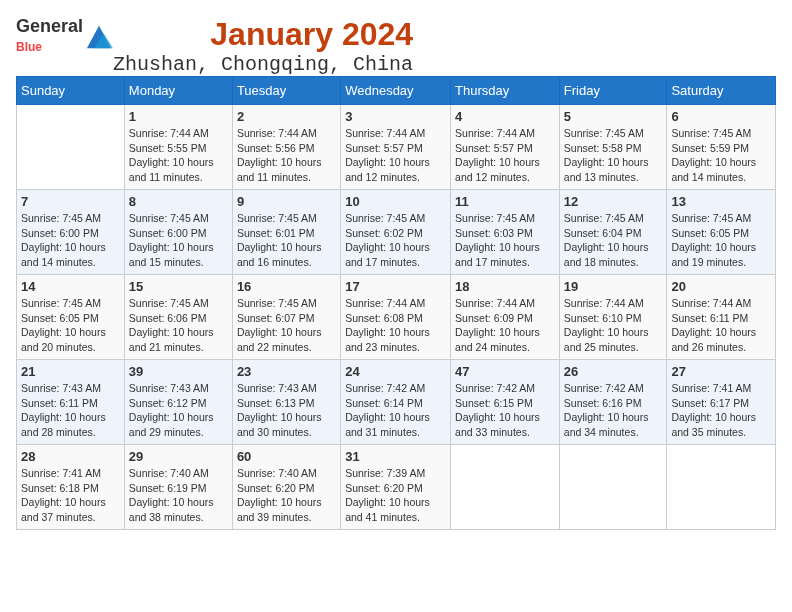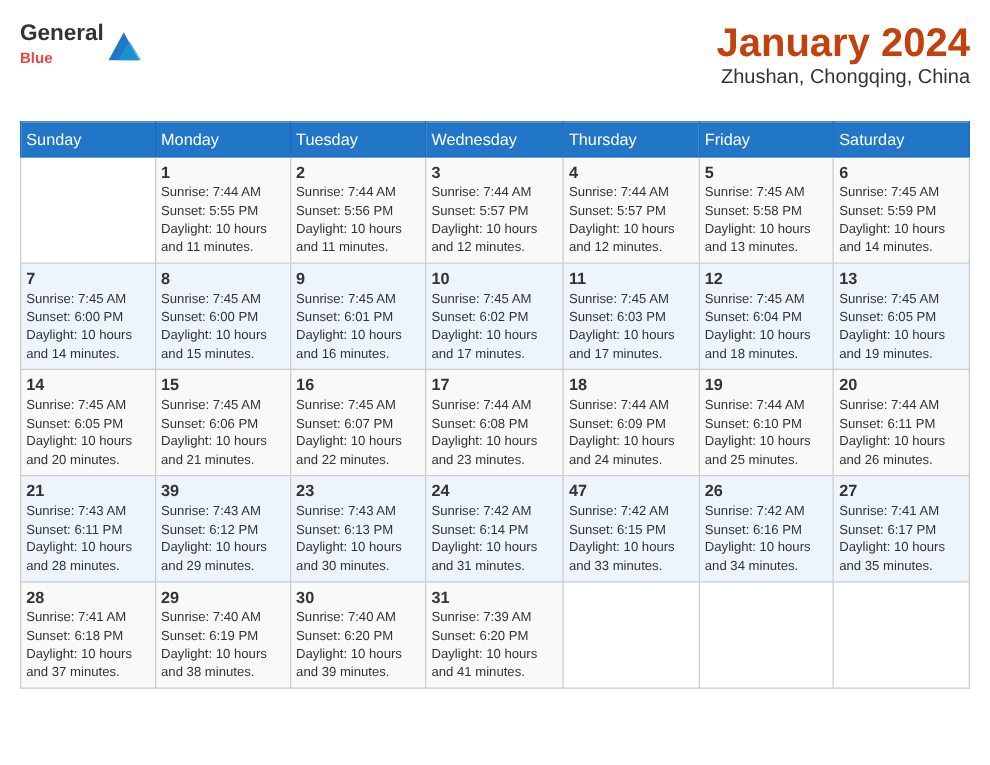--- a/index.html
+++ b/index.html
@@ -5,23 +5,22 @@
     * { box-sizing: border-box; margin: 0; padding: 0; }
     body {
       font-family: Arial, sans-serif;
       background: #fff;
       width: 792px;
       min-height: 612px;
       padding: 16px;
     }
     .header {
       display: flex;
-      justify-content: space-between;
       align-items: flex-start;
-      margin-bottom: 26px;
+      margin-bottom: 0;
     }
     .logo {
       display: flex;
       align-items: center;
     }
     .logo-text-general {
       font-size: 18px;
       font-weight: bold;
       color: #333;
     }
@@ -37,22 +36,23 @@
     }
     .title-block {
       text-align: right;
     }
     .month-year {
       font-size: 32px;
       font-weight: bold;
       color: #c2410c;
     }
     .location {
-      font-size: 16px;
+      font-size: 20px;
       color: #333;
+      font-family: Liberation Mono, monospace;
     }
     table {
       width: 100%;
       border-collapse: collapse;
       font-size: 11px;
     }
     thead tr th {
       background-color: #2176c7;
       color: #fff;
       padding: 6px 4px;
@@ -332,21 +332,21 @@
 and 37 minutes.</div>
         </td>
         <td>
           <span class="day-number">29</span>
           <div class="day-info" style="white-space: pre-line;">Sunrise: 7:40 AM
 Sunset: 6:19 PM
 Daylight: 10 hours
 and 38 minutes.</div>
         </td>
         <td>
-          <span class="day-number">30</span>
+          <span class="day-number">60</span>
           <div class="day-info" style="white-space: pre-line;">Sunrise: 7:40 AM
 Sunset: 6:20 PM
 Daylight: 10 hours
 and 39 minutes.</div>
         </td>
         <td>
           <span class="day-number">31</span>
           <div class="day-info" style="white-space: pre-line;">Sunrise: 7:39 AM
 Sunset: 6:20 PM
 Daylight: 10 hours

